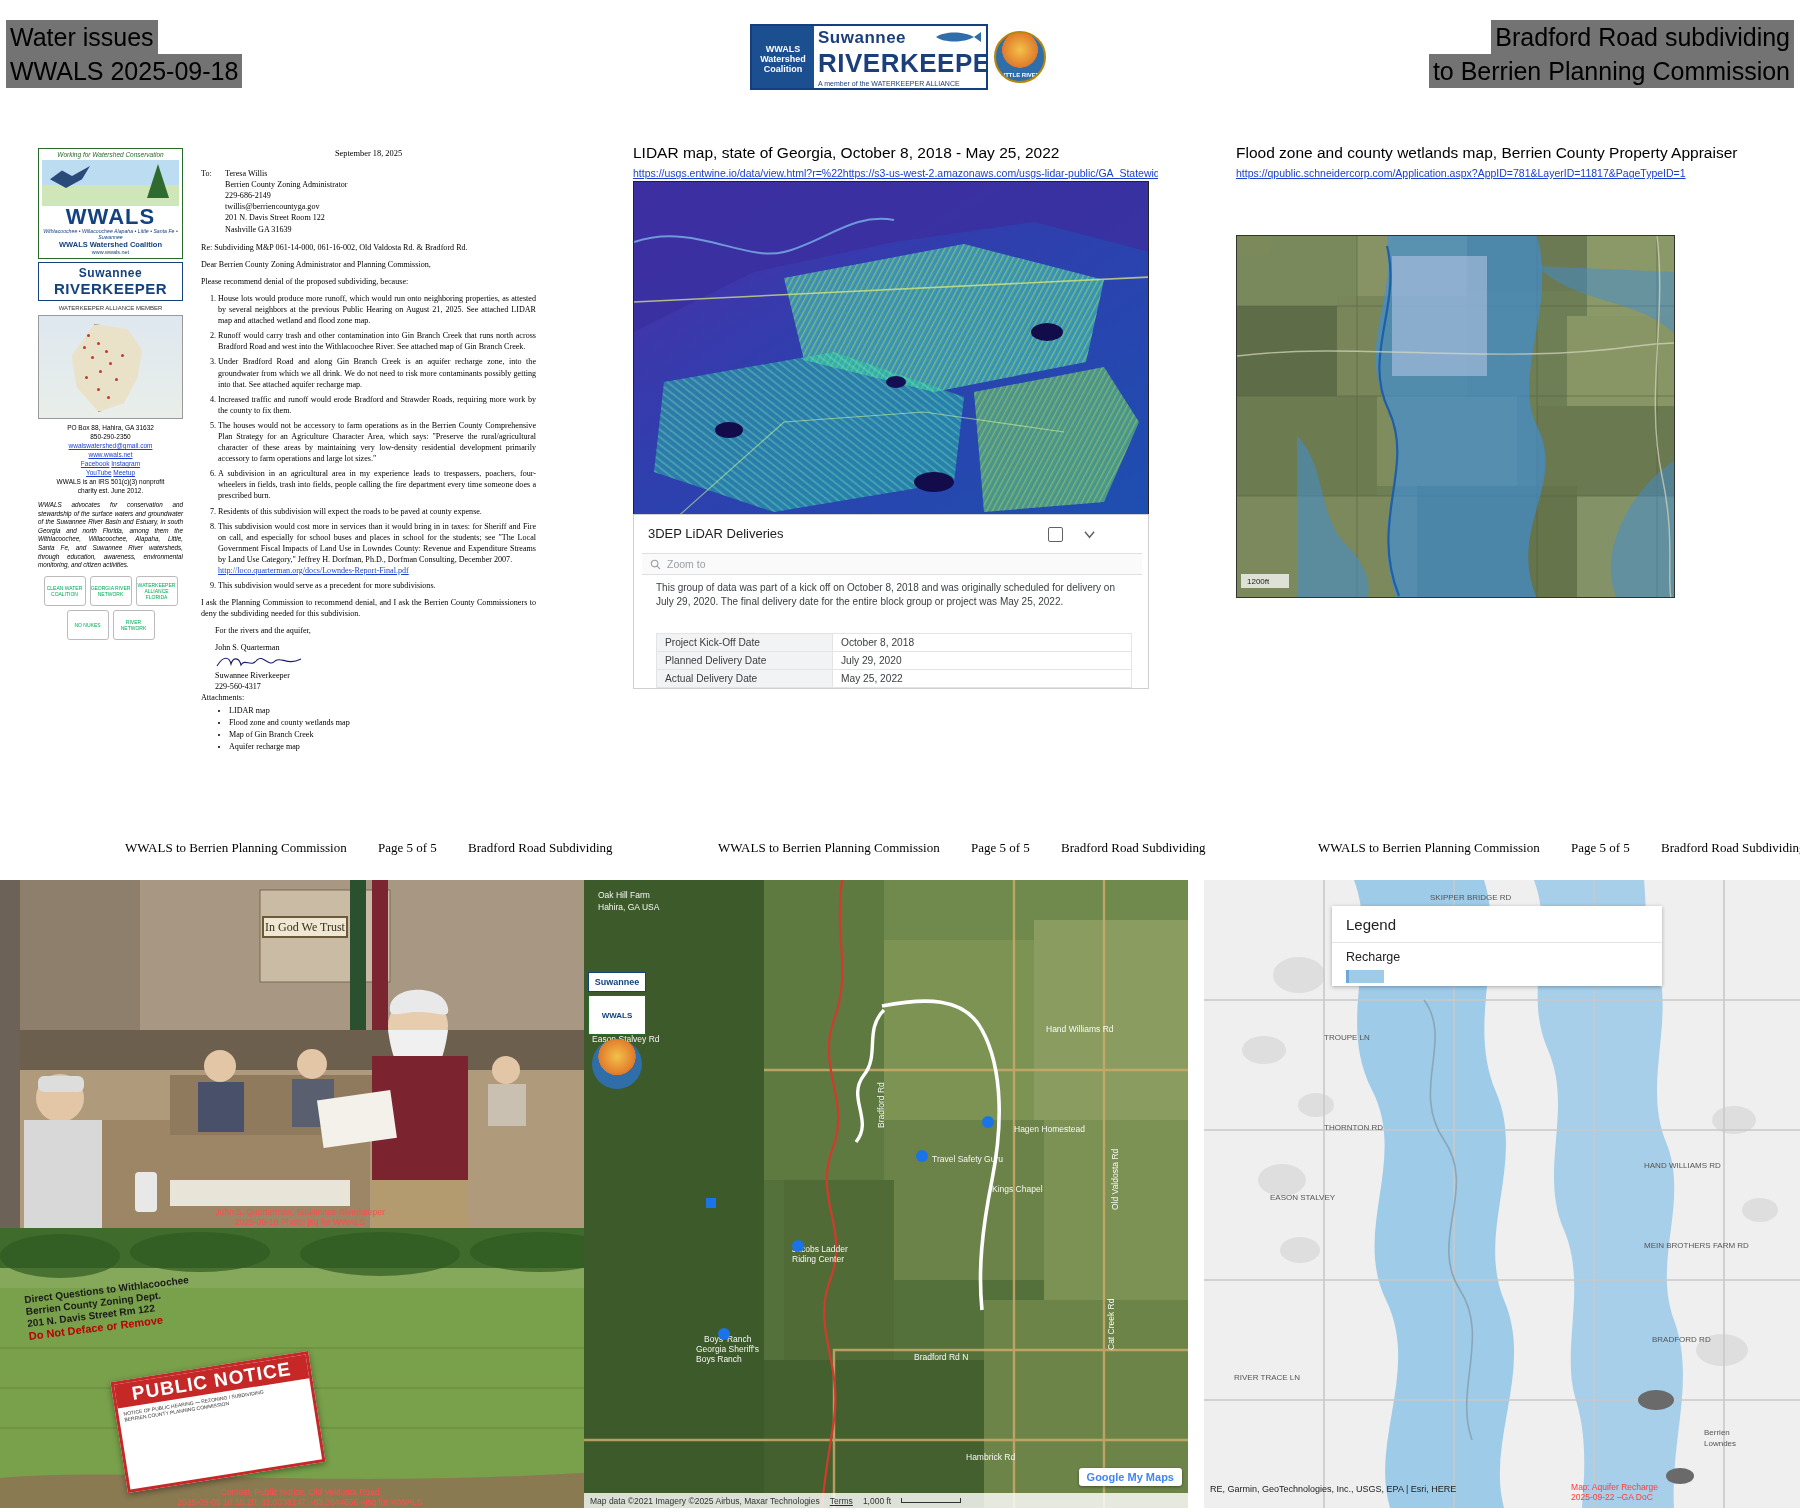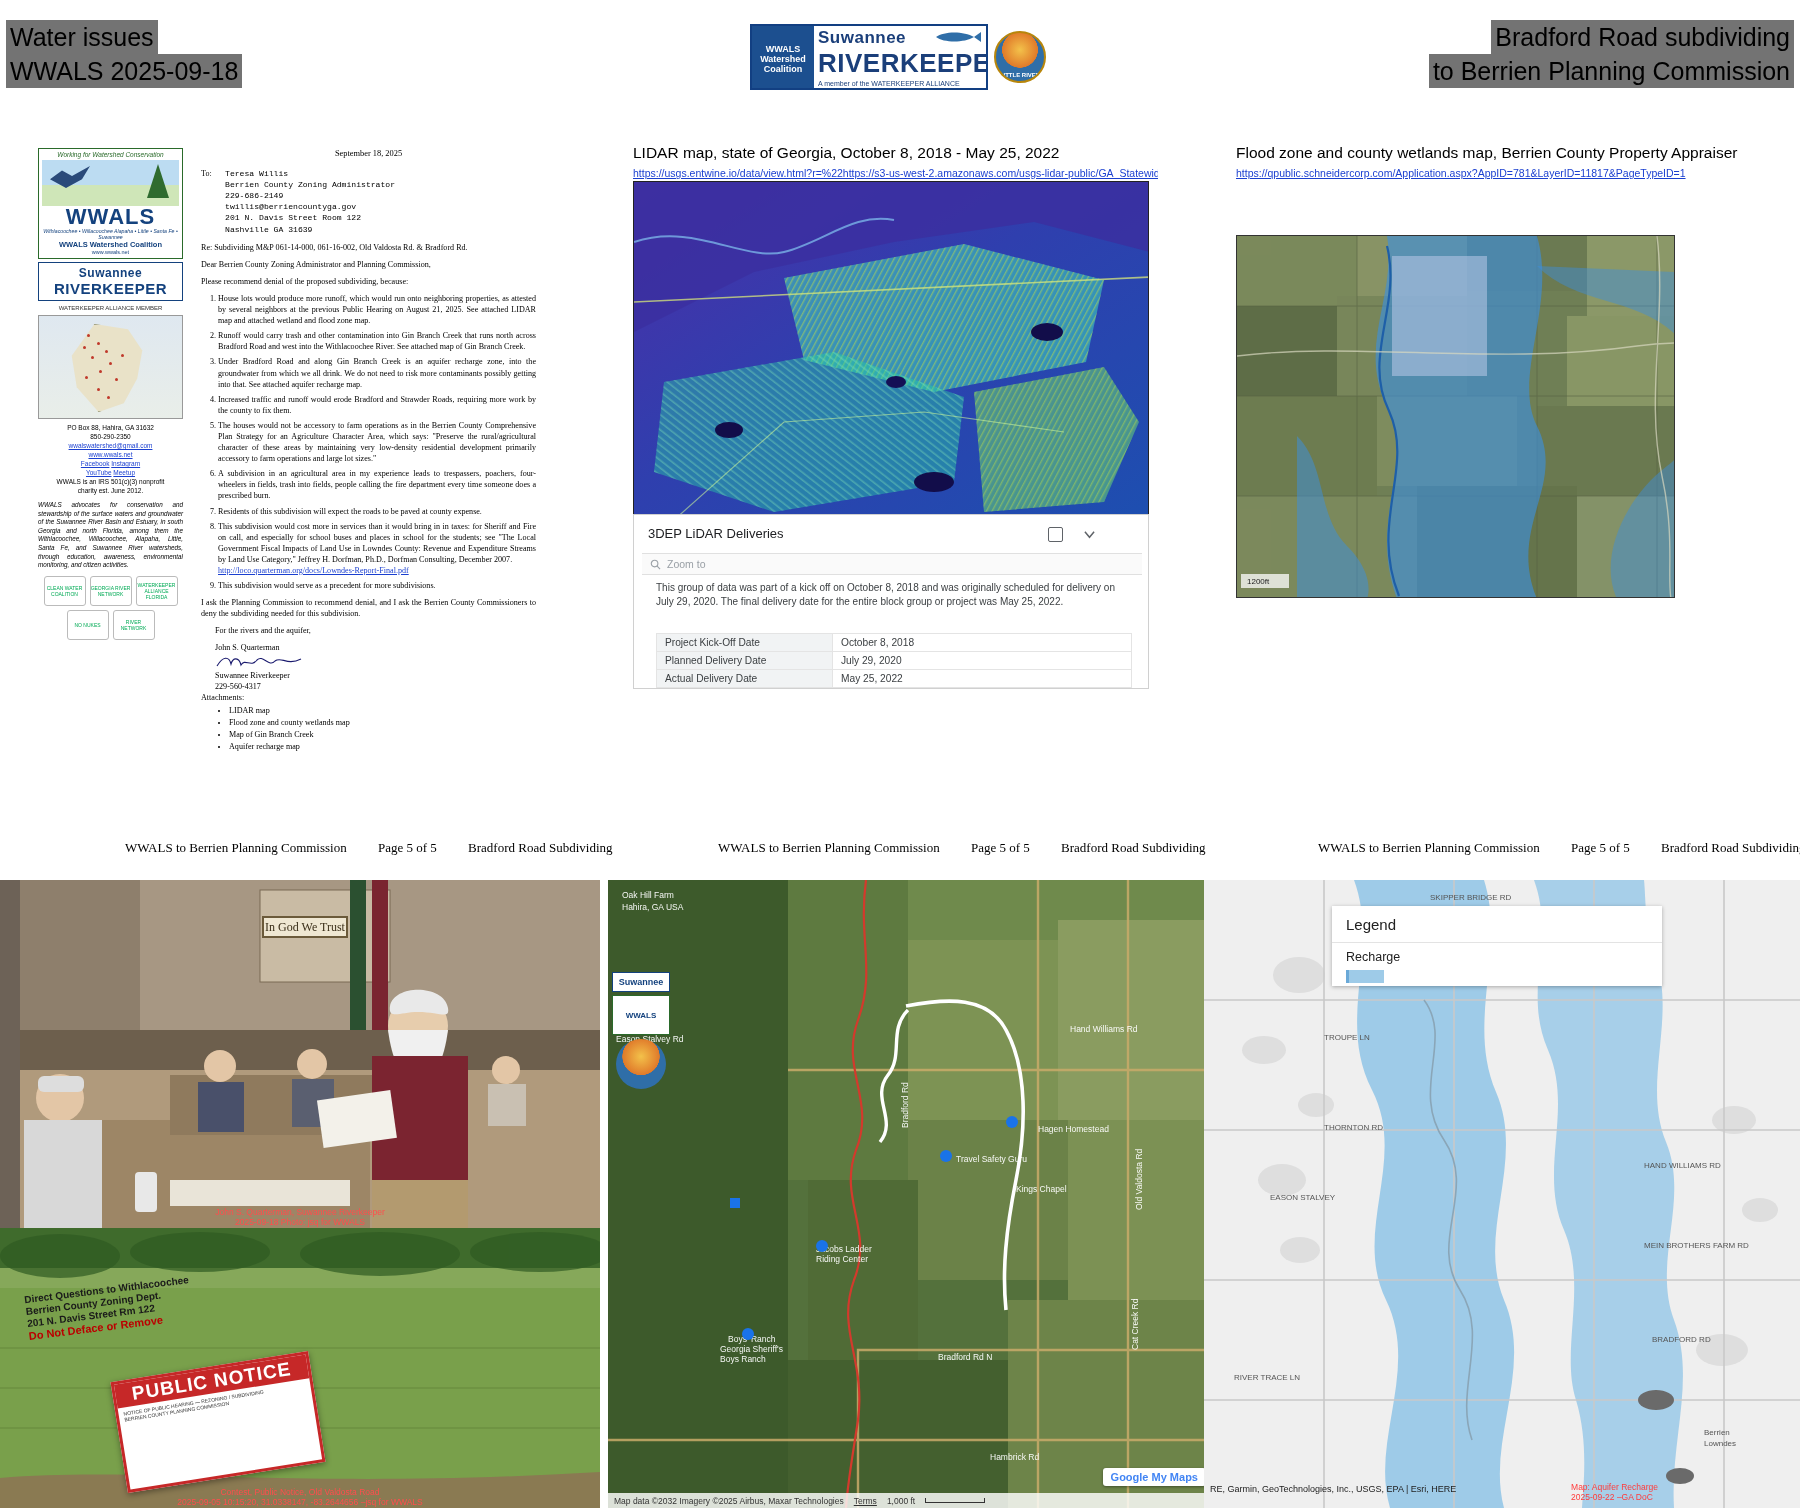--- a/index.html
+++ b/index.html
@@ -138,21 +138,21 @@
     text-align:center; line-height:6px; background:#fff;
   }
   .letter-body {
     position:absolute; left:163px; top:0; width:335px;
     font-family:"Liberation Serif", serif;
     font-size:8.1px; line-height:11.1px; color:#000;
   }
   .lb-date { text-align:center; margin-bottom:9px; font-size:8.4px; }
   .lb-block { margin-bottom:7px; }
   .lb-block .lbl { display:inline-block; width:22px; vertical-align:top; }
-  .lb-addr { display:inline-block; vertical-align:top;font-family:Liberation Mono, monospace; }
+  .lb-addr { display:inline-block; vertical-align:top; }
   .lb-p { margin:0 0 6px 0; text-align:justify; }
   ol.lb-list { margin:0 0 6px 0; padding-left:17px; }
   ol.lb-list > li { margin-bottom:4px; text-align:justify; }
   .lb-sig { margin-left:14px; }
   .sig-img { height:16px; width:80px; position:relative; }
   .sig-img svg { position:absolute; left:0; top:0; }
   ul.lb-attach { margin:2px 0 8px 0; padding-left:28px; }
   ul.lb-attach li { margin-bottom:1px; }
   .page-footer {
     position:absolute; font-family:"Liberation Serif", serif;
@@ -199,21 +199,21 @@
   
   .photo { position:absolute; overflow:hidden; }
   .cap {
     position:absolute; left:0; right:0; bottom:0;
     font-size:8.5px; color:#fff; text-align:center; line-height:10px; padding:1px 0;
   }
   .cap-red { color:#ff4d4d; }
 
   .meeting { left:0px; top:880px; width:600px; height:348px; background:#6d6257;padding-left:20px; }
   .field   { left:0px; top:1228px; width:600px; height:280px; background:#5f7c3c; }
-  .gmap    { left:608px; top:880px; width:604px; height:628px; background:#fde047; }
+  .gmap    { left:584px; top:880px; width:604px; height:628px; background:#fde047; }
   .recharge{ left:1204px; top:880px; width:596px; height:628px; background:#efefef; }
 
   .legend-box {
     position:absolute; left:128px; top:14px; width:330px; height:80px;
     background:#fff; box-shadow:0 1px 4px rgba(0,0,0,.3);
     font-size:13px; color:#222;margin-top:12px;
   }
   .legend-title { position:absolute; left:14px; top:10px; font-size:15px; }
   .legend-sep { position:absolute; left:0; right:0; top:36px; height:1px; background:#e3e3e3; }
   .legend-item { position:absolute; left:14px; top:44px; font-size:12.5px; }
@@ -670,21 +670,21 @@
       <rect x="122" y="318" width="10" height="10" fill="#1a73e8"></rect>
     </g>
   </svg>
   <div class="gmap-logo">
     <div class="g1">Suwannee</div>
     <div class="g2">WWALS</div>
     <div class="g3"></div>
   </div>
   <div class="gmaps-badge">Google My Maps</div>
   <div class="gmaps-foot">
-    <span>Map data ©2032 Imagery ©2025 Airbus, Maxar Technologies</span>
+    <span>Map data ©2021 Imagery ©2025 Airbus, Maxar Technologies</span>
     <span style="text-decoration:underline">Terms</span>
     <span>1,000 ft</span>
     <span class="scalebar"></span>
   </div>
 </div>
 
 <div class="photo recharge">
   <svg width="596" height="628" viewBox="0 0 596 628">
     <rect width="596" height="628" fill="#efefef"></rect>
     <path d="M150 0 C176 70,132 140,168 210 C204 280,148 350,182 420 C216 490,166 560,186 628 L300 628 C282 560,330 490,300 420 C272 352,322 282,292 212 C262 142,302 70,280 0 Z" fill="#9ecbe8"></path>

